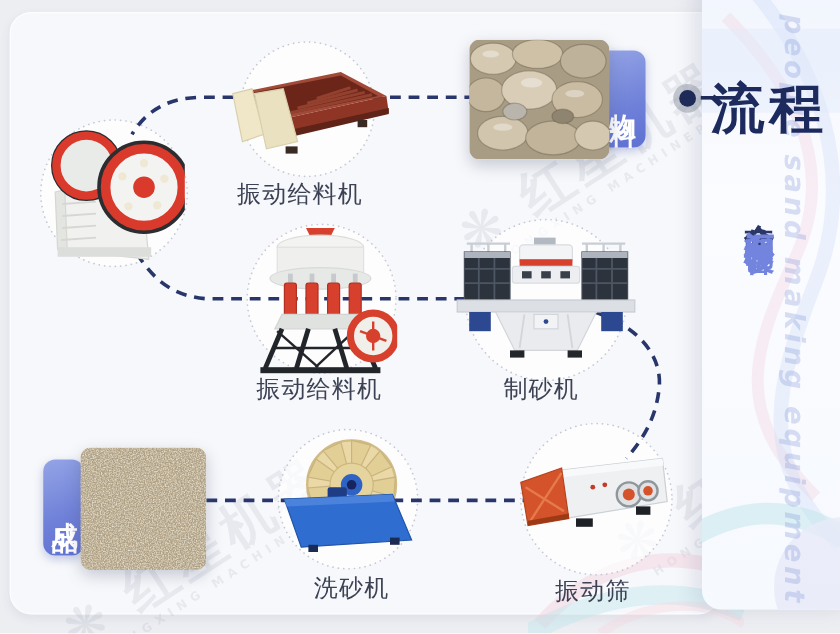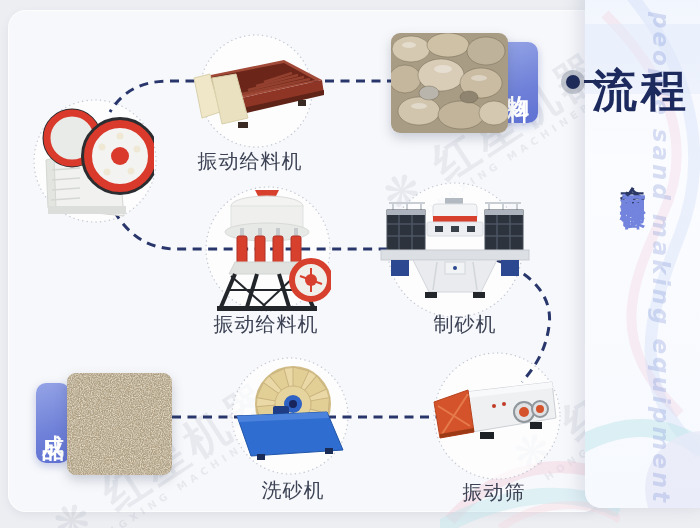--- a/index.html
+++ b/index.html
@@ -305,21 +305,21 @@
       <circle cx="110" cy="33" r="4" fill="#d5532b"></circle>
       <circle cx="64" cy="30" r="2" fill="#c23b28"></circle>
         <circle cx="74" cy="28" r="2" fill="#c23b28"></circle>
       <rect x="50" y="56" width="14" height="7" fill="#1e2126"></rect>
       <rect x="100" y="46" width="12" height="7" fill="#1e2126"></rect>
     </svg>
   </div>
 
   <div class="mlabel" style="left:250px;top:148px;text-align:right;">振动给料机</div>
   <div class="mlabel" style="left:266px;top:311px;">振动给料机</div>
-  <div class="mlabel" style="left:465px;top:311px;">制砂机</div>
+  <div class="mlabel" style="left:451px;top:311px;">制砂机</div>
   <div class="mlabel" style="left:494px;top:479px;">振动筛</div>
   <div class="mlabel" style="left:293px;top:477px;">洗砂机</div>
 
   <div class="badge" style="left:498px;top:42px;width:40px;height:81px;">物料</div>
   <div class="photo" style="left:391px;top:33px;width:117px;height:100px;">
     <svg width="117" height="100" viewBox="0 0 117 100">
       <rect width="117" height="100" fill="#a99c85"></rect>
       <g stroke="rgba(90,80,60,0.35)" stroke-width="1">
         <ellipse cx="20" cy="16" rx="19" ry="13" fill="#d6c9b2"></ellipse>
         <ellipse cx="57" cy="12" rx="21" ry="12" fill="#cfc1a6"></ellipse>

